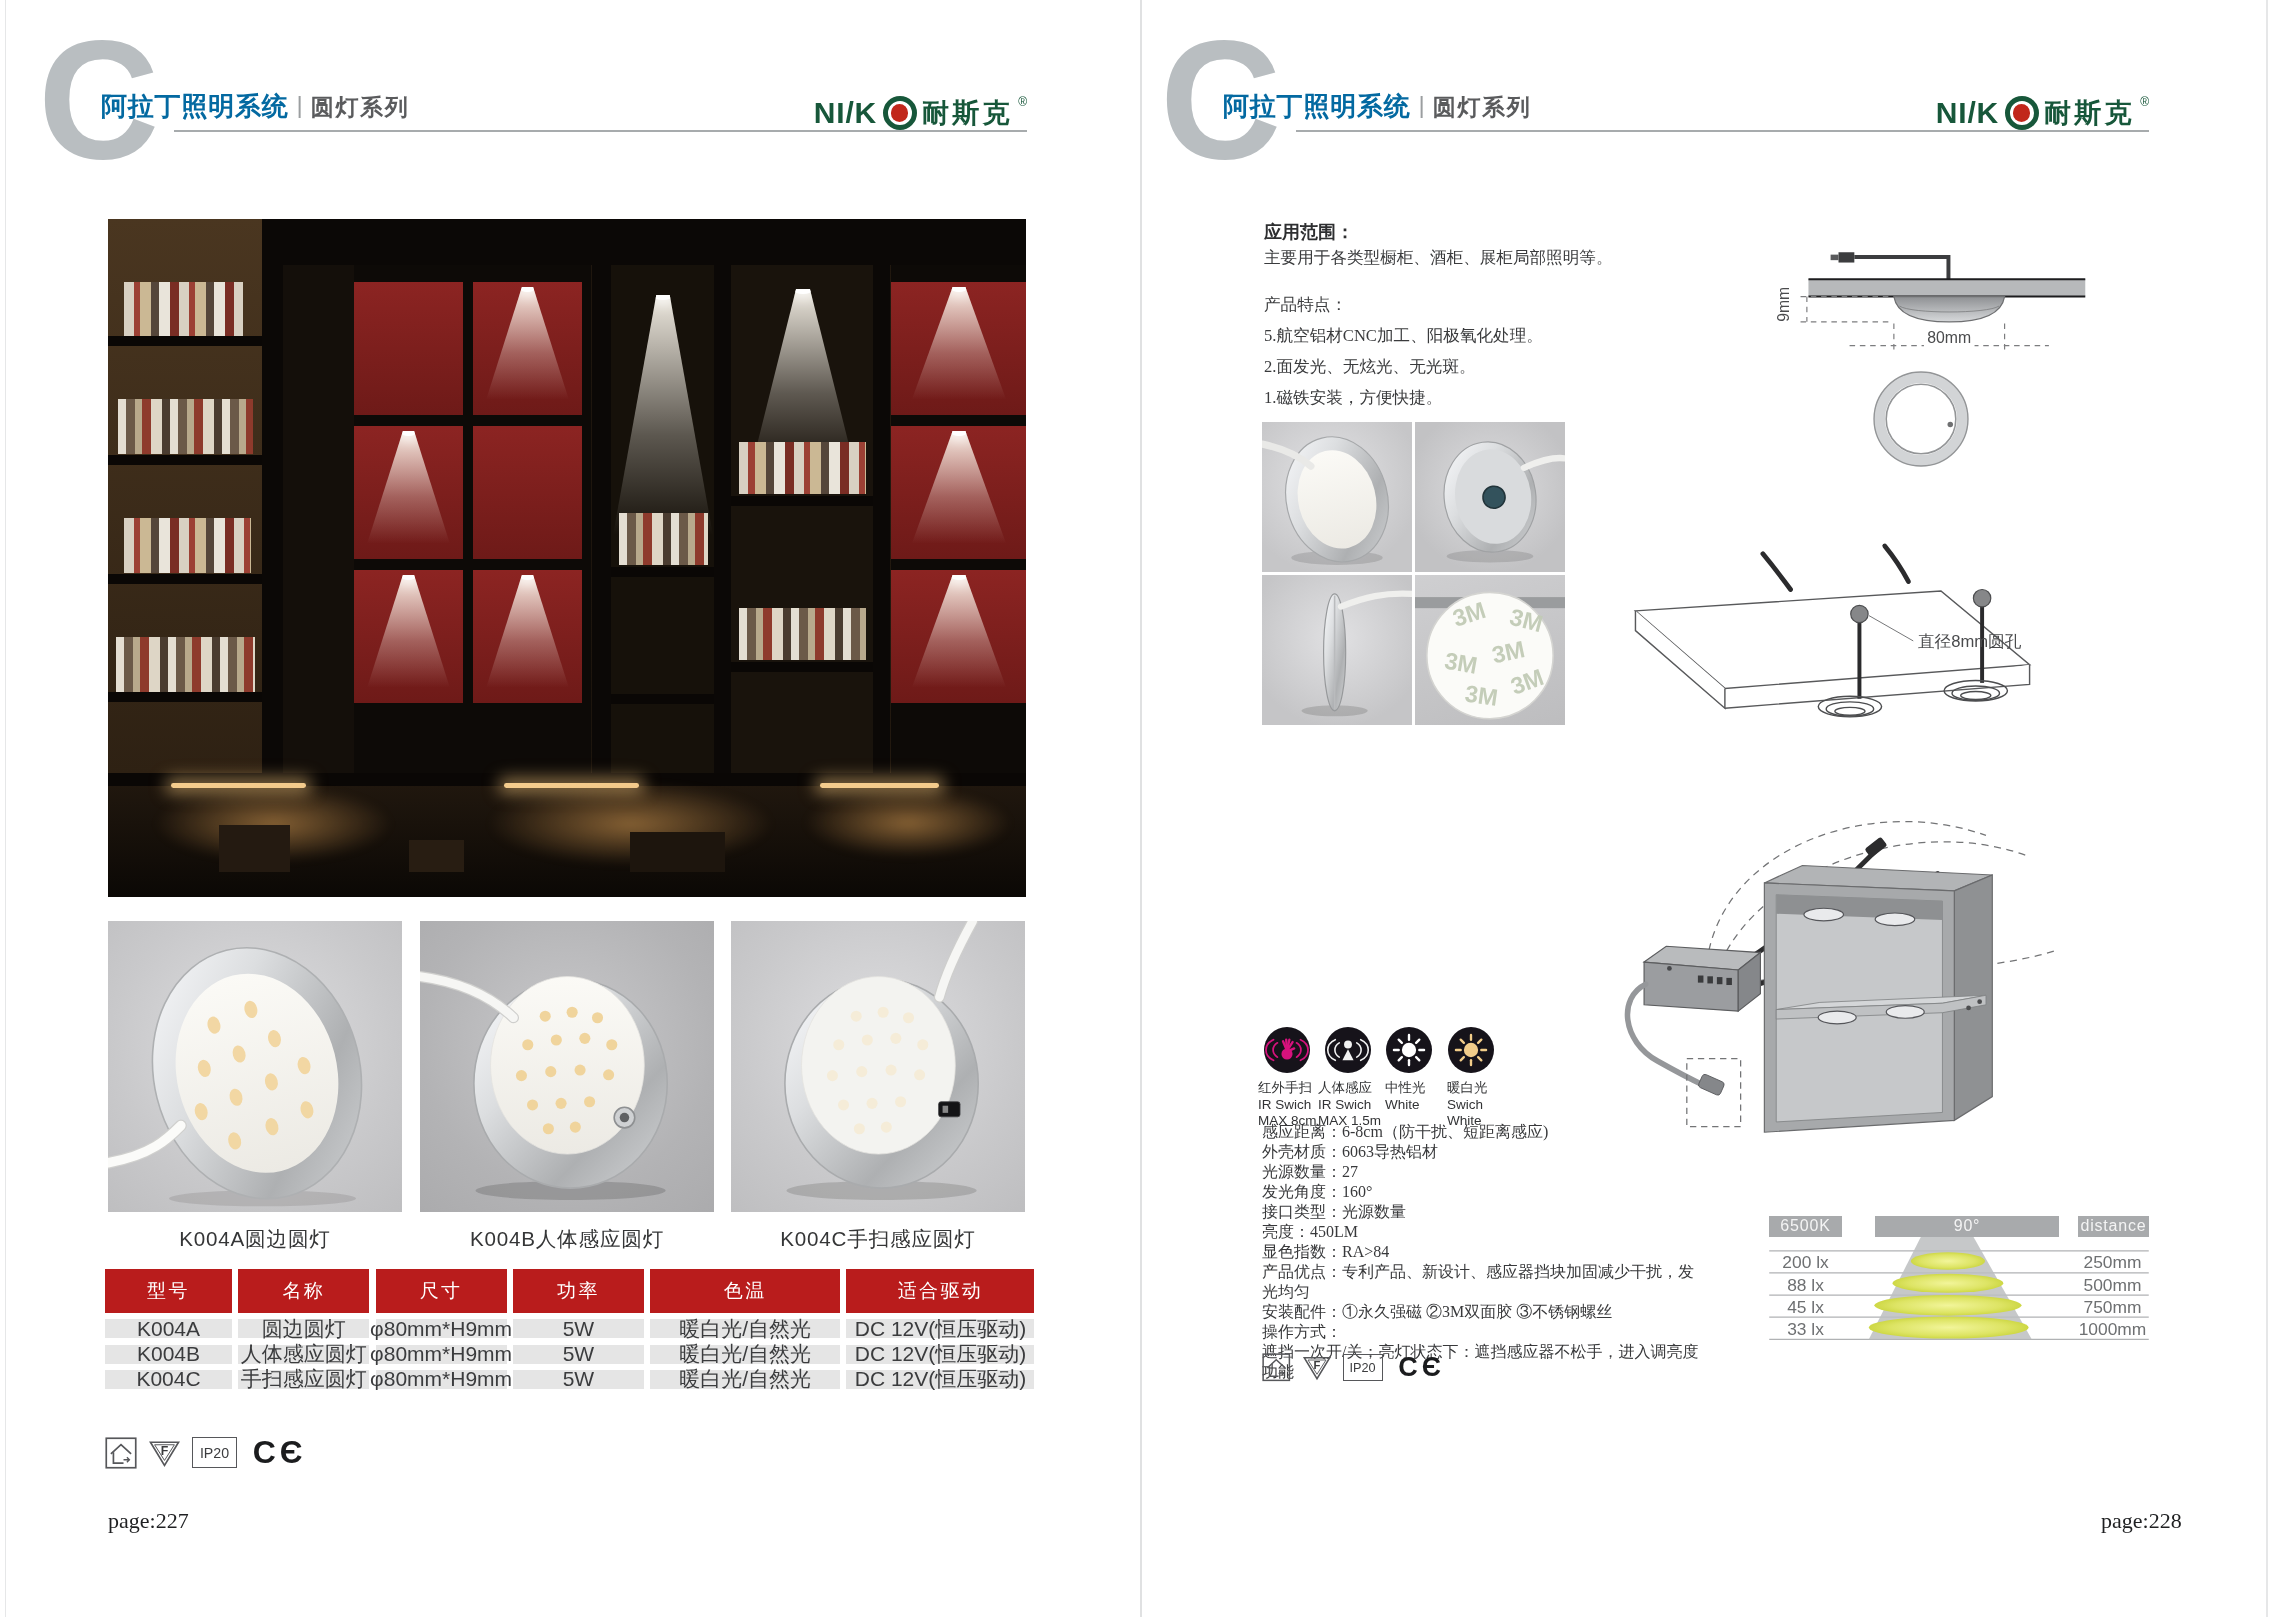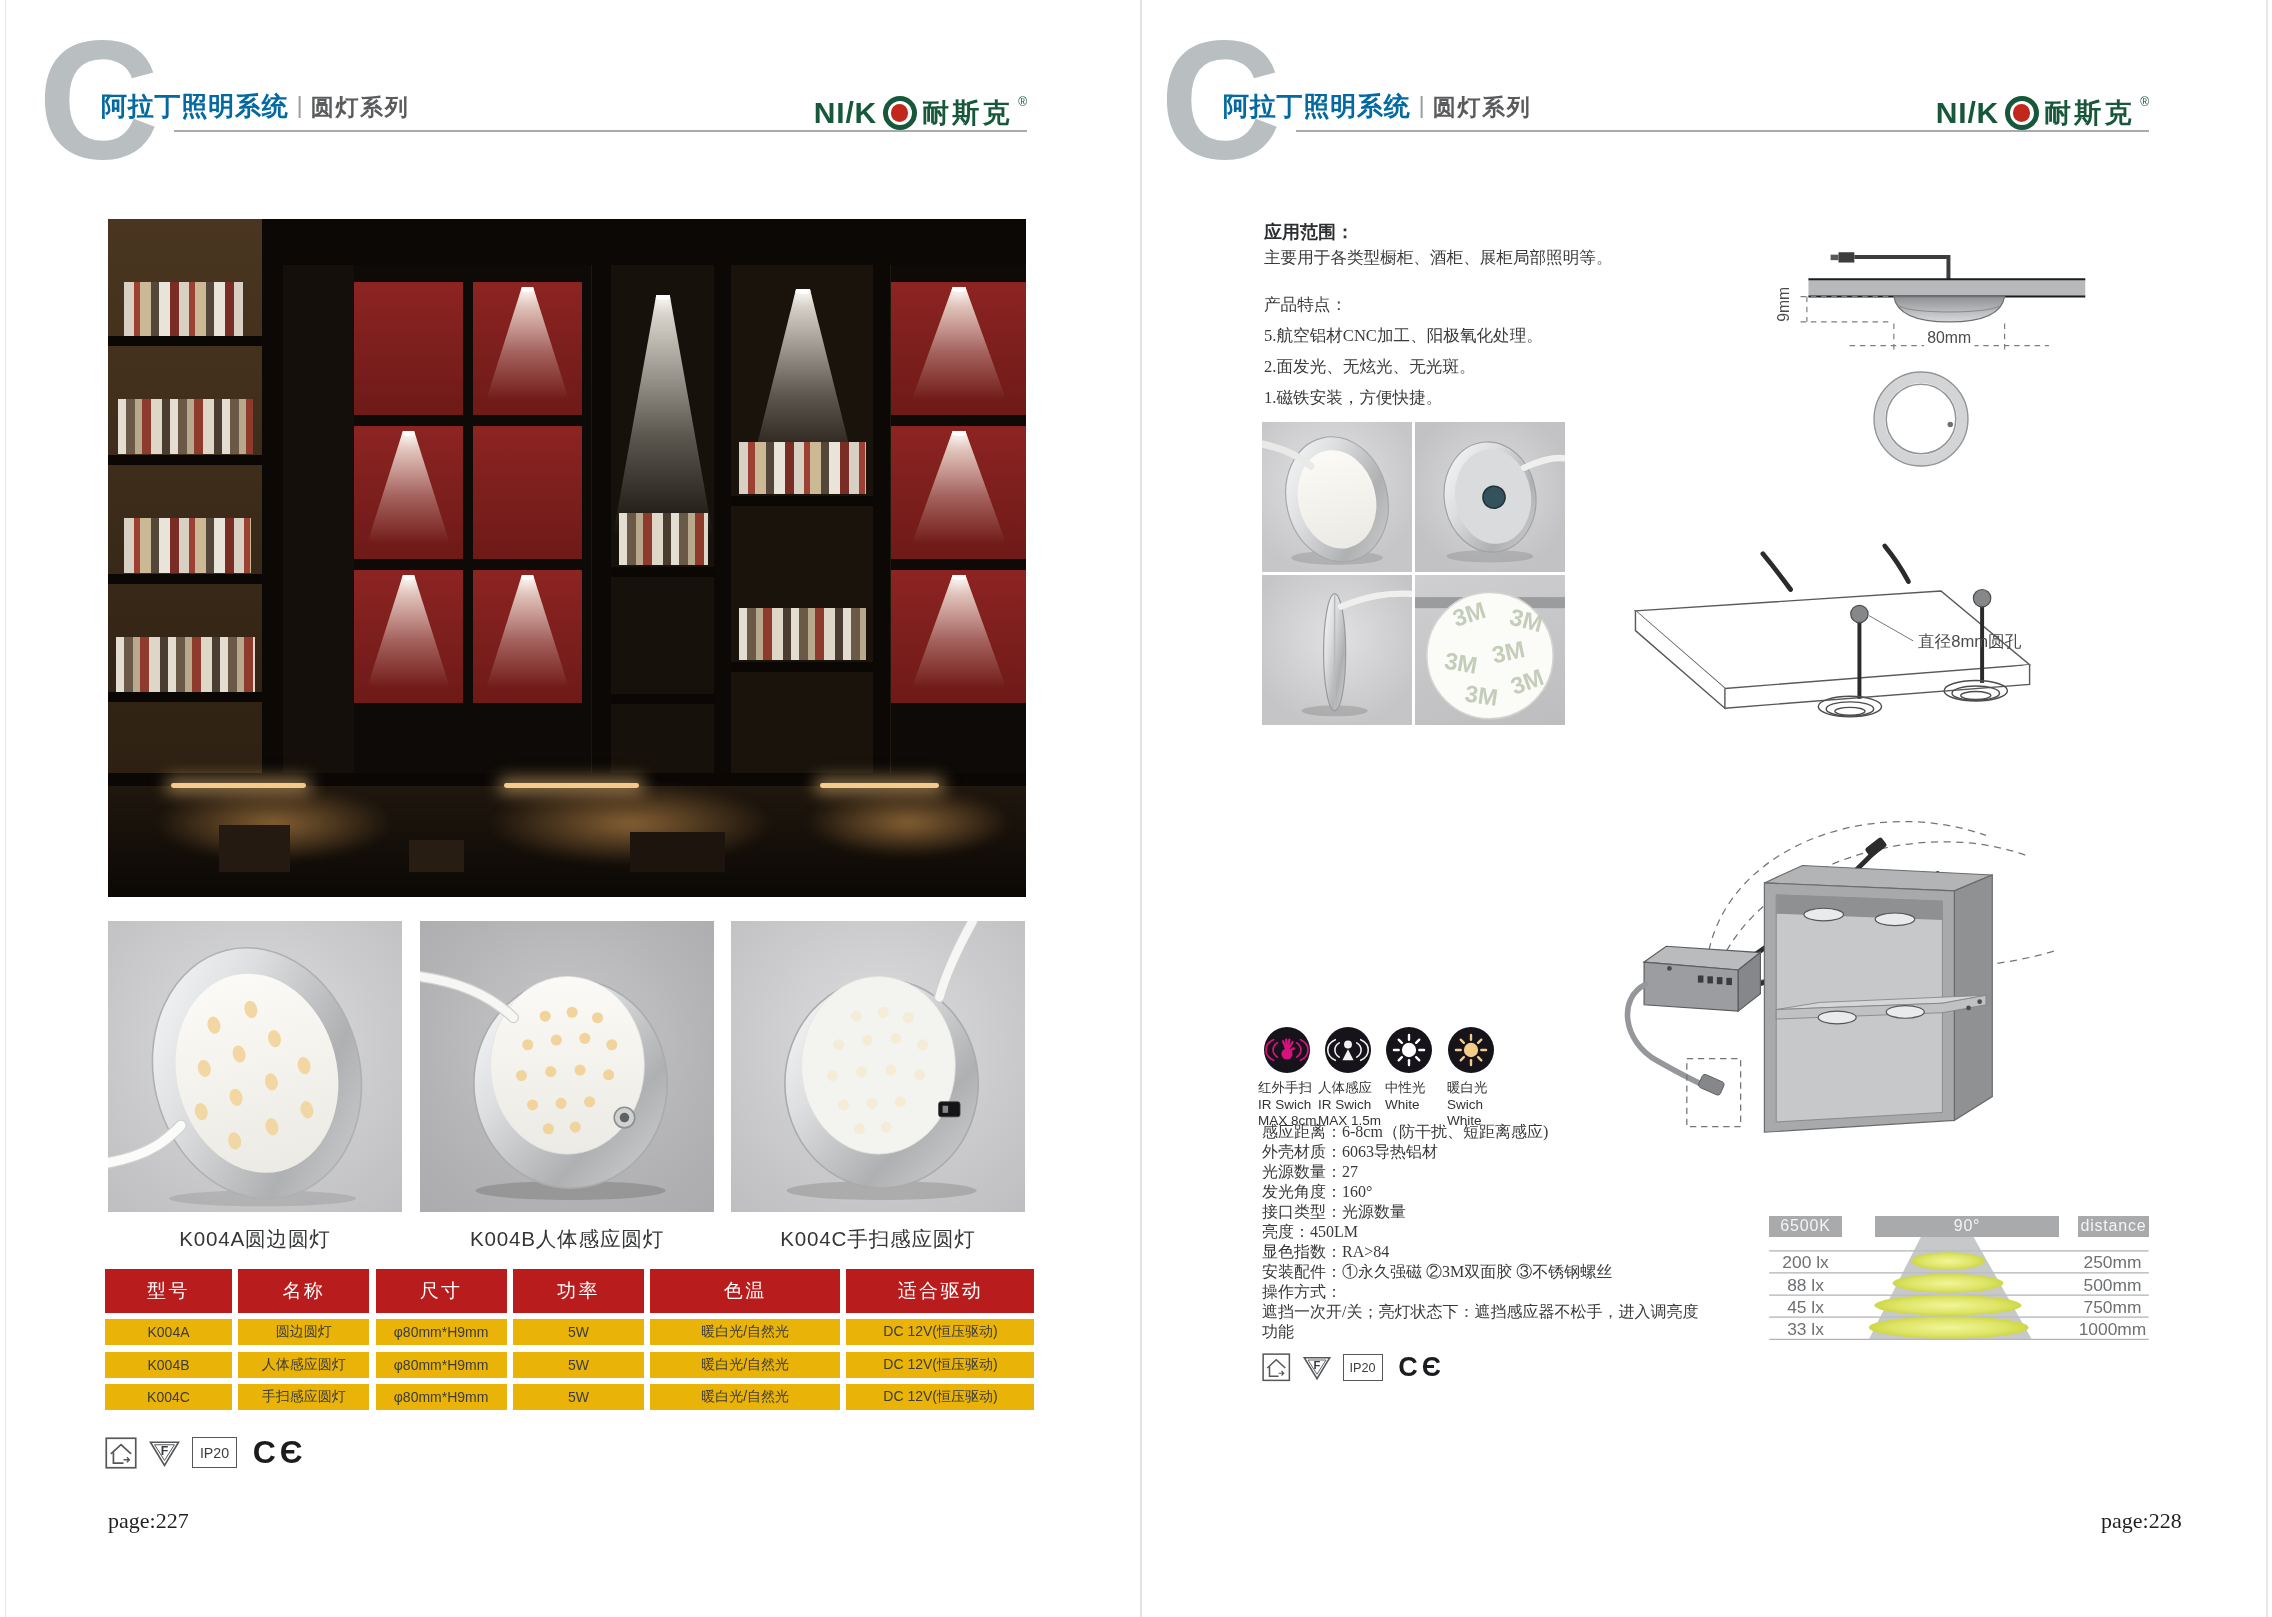--- a/index.html
+++ b/index.html
@@ -43,21 +43,21 @@
   
   .pcard{position:absolute;width:294px;height:291px;
          background:radial-gradient(circle at 50% 42%, #dedee0 0%, #c9c9cb 62%, #bebec0 100%);}
   .pcard.darker{background:radial-gradient(circle at 50% 42%, #c9c9cb 0%, #b3b3b5 65%, #ababad 100%);}
   .pcap{position:absolute;width:294px;text-align:center;font-size:20.6px;color:#353637;letter-spacing:0.8px;}
 
   
   .spec-table{position:absolute;display:grid;grid-template-columns:127px 131px 131px 131px 190px 188px;gap:6.3px;}
   .th{height:44px;background:#b91c1c;color:#ffffff;font-size:19px;letter-spacing:2.4px;
       display:flex;align-items:center;justify-content:center;}
-  .td{height:26px;background:#eab308;color:#3b3c3e;font-size:14px;
+  .td{height:19px;background:#e5e5e5;color:#3b3c3e;font-size:21px;
       display:flex;align-items:center;justify-content:center;}
 
   
   .certs{position:absolute;display:flex;align-items:center;gap:11px;}
   .ipbox{width:43px;height:28.5px;border:1.6px solid #56575a;display:flex;align-items:center;justify-content:center;
          font-size:14.2px;color:#3c3d3f;}
   .ce{font-size:32px;font-weight:600;color:#1b1c1e;letter-spacing:4px;margin-left:4.7px;}
 
   
   .rp-title{position:absolute;font-size:18px;font-weight:bold;color:#2e2f31;}
@@ -572,20 +572,21 @@
   </div>
 
   <div class="rp-spec" style="left:140px;top:1122px;width:443px">
     <div>感应距离：6-8cm（防干扰、短距离感应)</div>
     <div>外壳材质：6063导热铝材</div>
     <div>光源数量：27</div>
     <div>发光角度：160°</div>
     <div>接口类型：光源数量</div>
     <div>亮度：450LM</div>
     <div>显色指数：RA&gt;84</div>
+    <div>产品优点：专利产品、新设计、感应器挡块加固减少干扰，发光均匀</div>
     <div>安装配件：①永久强磁 ②3M双面胶 ③不锈钢螺丝</div>
     <div>操作方式：</div>
     <div>遮挡一次开/关；亮灯状态下：遮挡感应器不松手，进入调亮度功能</div>
   </div>
 
   <div class="certs" style="left:140px;top:1352px">
     <svg width="28.5" height="28.5" viewBox="0 0 38 38">
       <rect x="1.5" y="1.5" width="35" height="35" fill="none" stroke="#56575a" stroke-width="2"></rect>
       <path d="M7,20 L19,9 L31,20" fill="none" stroke="#56575a" stroke-width="2"></path>
       <path d="M10,18 V31 H22" fill="none" stroke="#56575a" stroke-width="2"></path>

